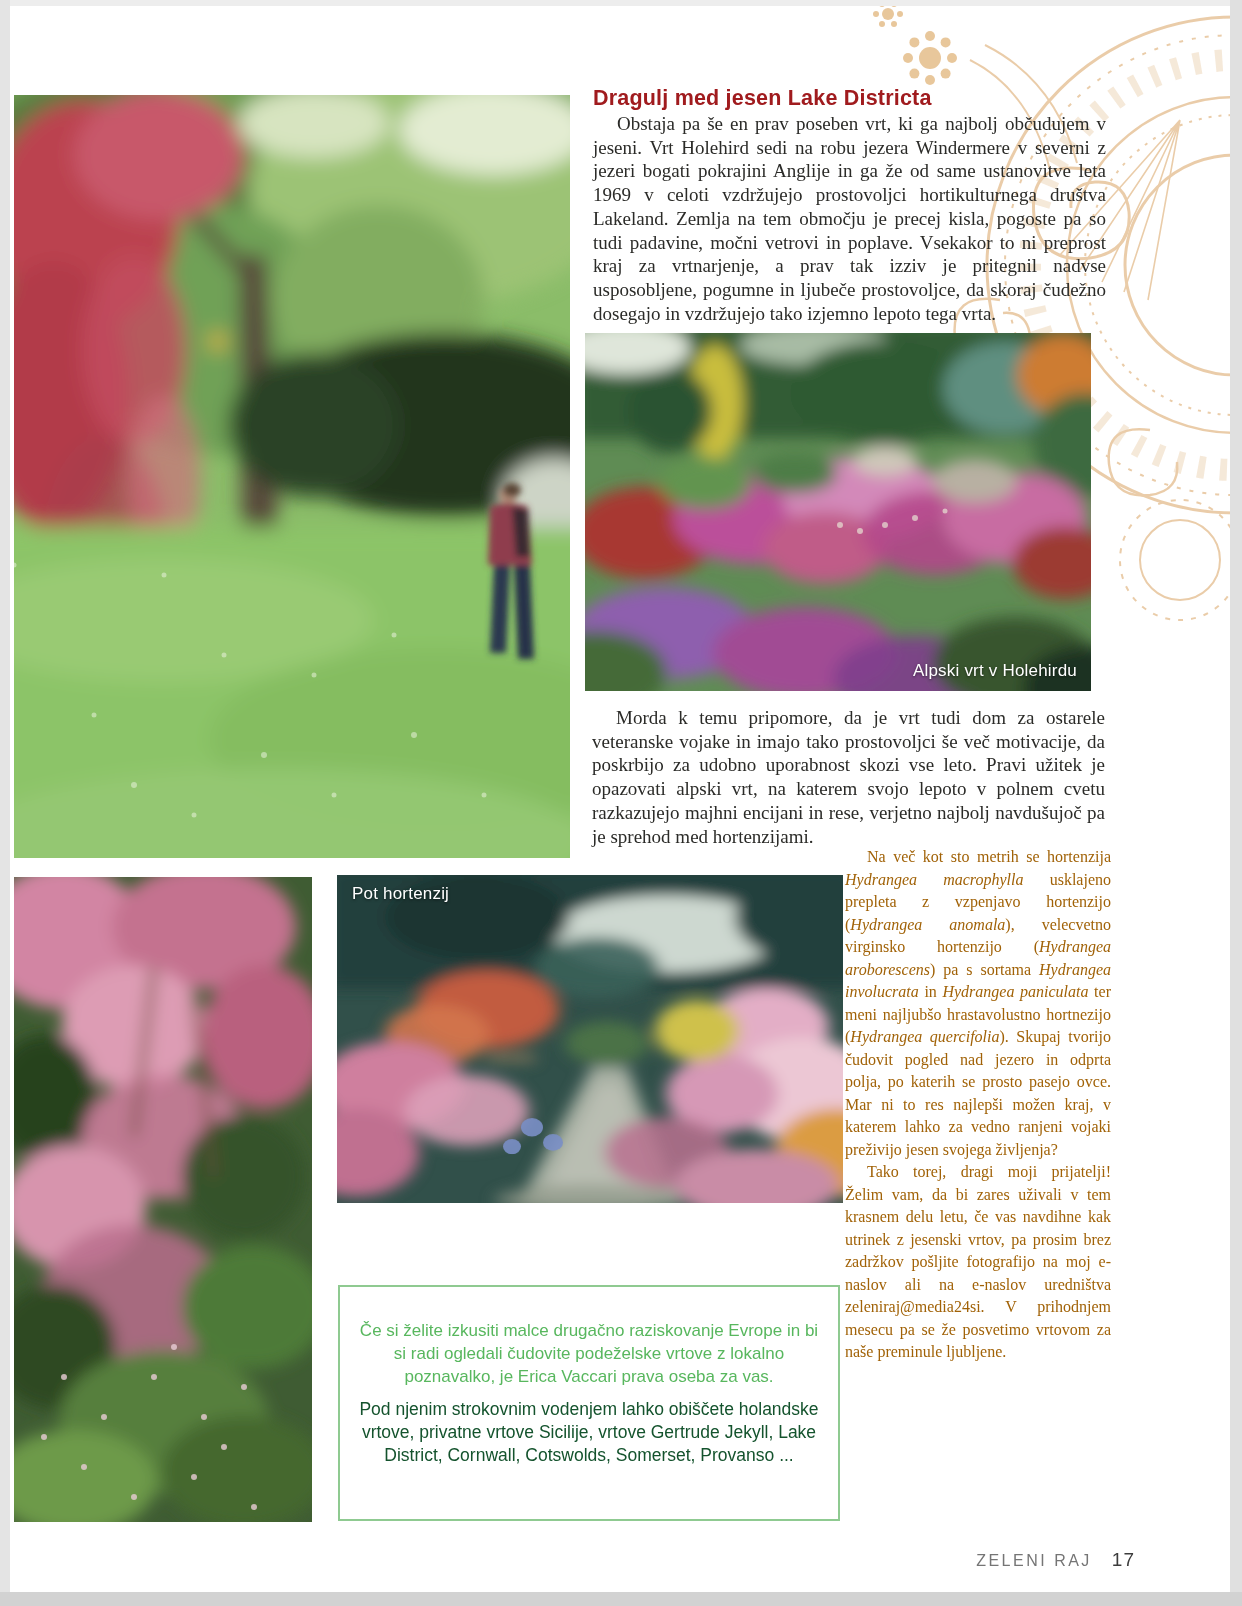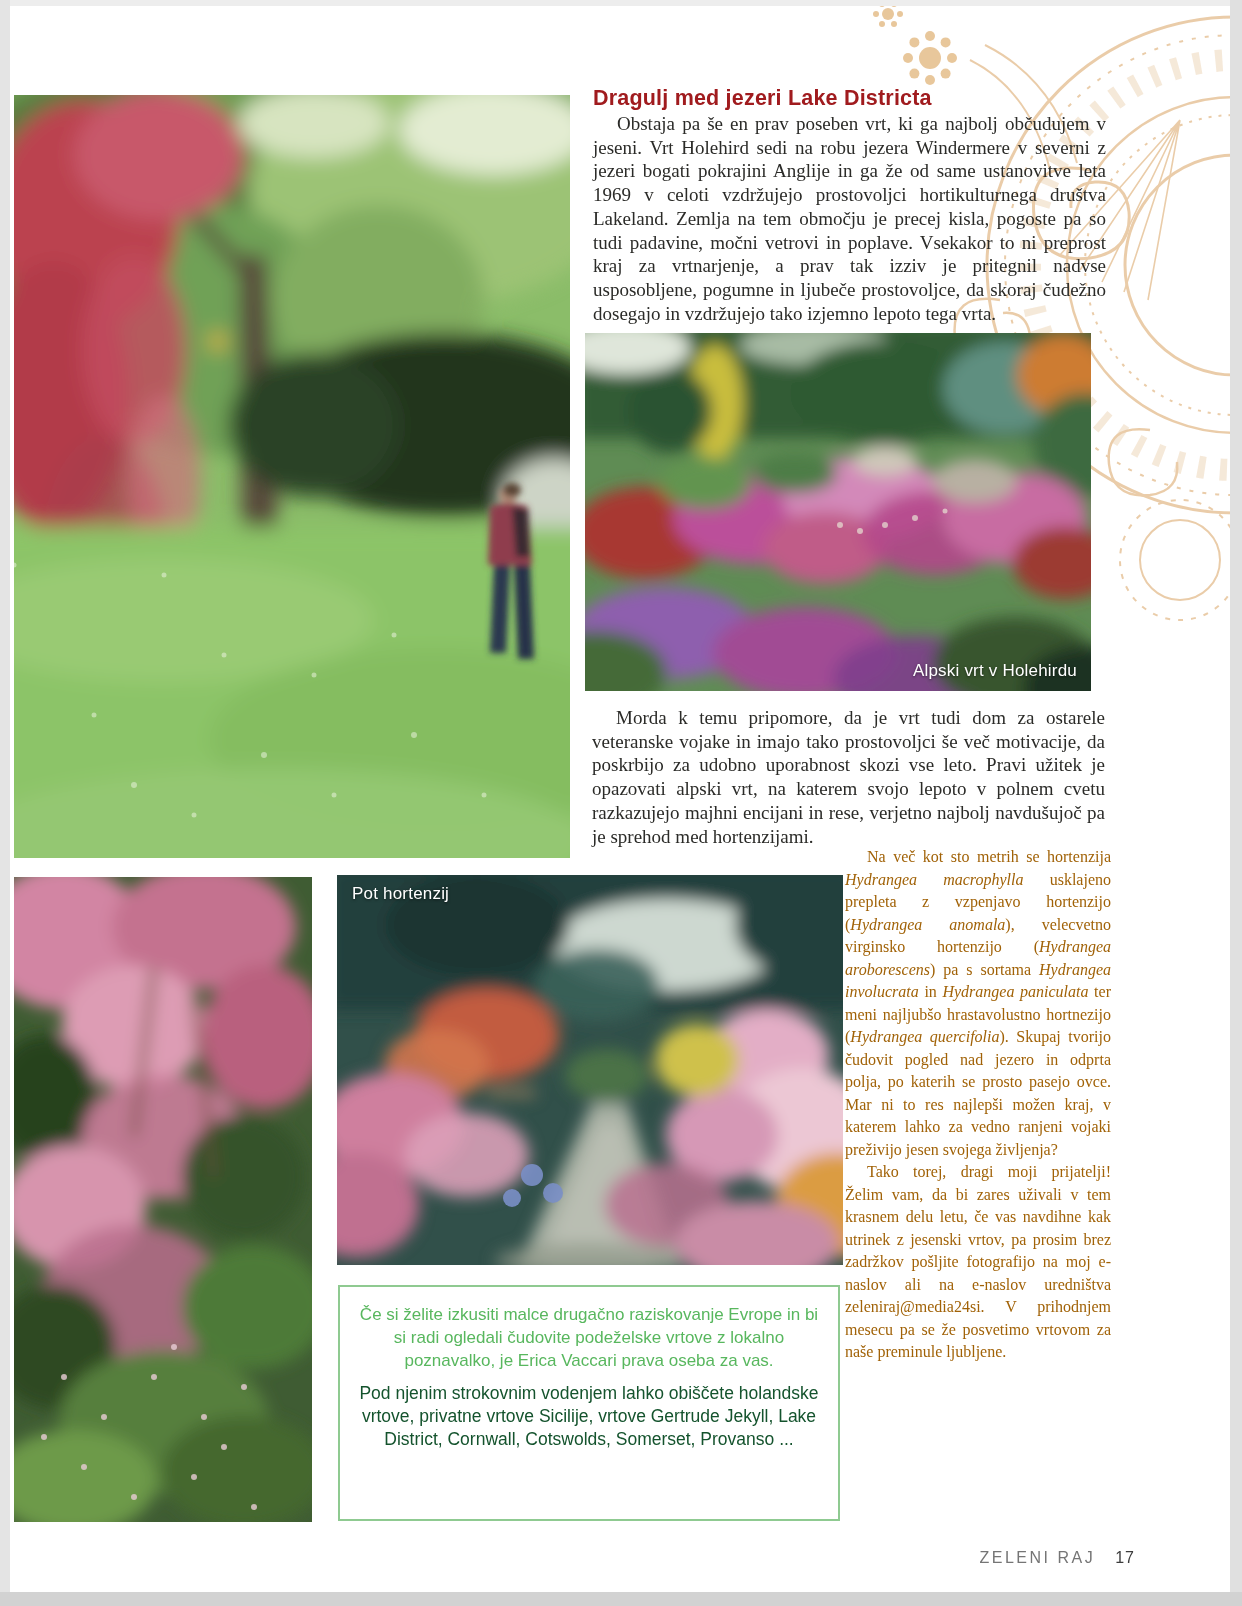--- a/index.html
+++ b/index.html
@@ -17,21 +17,21 @@
   .colright{font-size:16px;line-height:22.5px;color:#a16207;text-align:justify;}
   .colright p{margin:0;text-indent:22px;}
   .infobox{position:absolute;border:2px solid #8fca91;background:#ffffff;
            font-family:"Liberation Sans",sans-serif;text-align:center;box-sizing:border-box;}
   .infobox .green{color:#58b75e;font-size:17px;line-height:23px;margin:0 auto;}
   .infobox .dark{color:#14532d;font-size:17.5px;line-height:23px;margin:10px auto 0;}
   .infobox .more{color:#474747;font-size:17.5px;line-height:23px;margin:16px auto 0;}
   .infobox .contact{color:#58b75e;font-size:16.5px;line-height:22px;margin:2px auto 0;}
   .footer{position:absolute;font-family:"Liberation Sans",sans-serif;color:#757575;}
   .footer .mag{font-size:16px;letter-spacing:2.5px;}
-  .footer .num{font-size:16px;color:#3c3c3c;margin-left:20px;letter-spacing:1px;}
+  .footer .num{font-size:19px;color:#3c3c3c;margin-left:20px;letter-spacing:1px;}
   i{font-style:italic;}
 </style>
 </head>
 <body>
 
 <div id="page">
 
   <div class="abs" style="left:850px;top:0;width:392px;height:660px;">
     <svg viewBox="0 0 392 660" width="392" height="660">
       <g stroke="#e3bc8d" fill="none" opacity="0.75">
@@ -126,21 +126,21 @@
         <circle cx="32" cy="14" r="9" fill="#b08a76"></circle>
         <ellipse cx="36" cy="9" rx="9" ry="7" fill="#5a4436"></ellipse>
         <path d="M14 26 Q32 18 52 26 L56 84 L12 84 Z" fill="#8f3e4d"></path>
         <path d="M36 26 L52 28 L54 76 L40 76 Z" fill="#3a2b33"></path>
         <path d="M18 84 L34 84 L30 172 L14 172 Z" fill="#2c3850"></path>
         <path d="M38 84 L54 84 L58 178 L42 178 Z" fill="#27324a"></path>
       </g>
     </svg>
   </div>
 
-  <div class="abs headline" style="left:593px;top:86px;width:520px;">Dragulj med jezeri Lake Districta</div>
+  <div class="abs headline" style="left:593px;top:86px;width:520px;">Dragulj med jesen Lake Districta</div>
 
   <div class="abs bodytext" style="left:593px;top:112px;width:513px;">
     <p>Obstaja pa še en prav poseben vrt, ki ga najbolj občudujem v jeseni. Vrt Holehird sedi na robu jezera Windermere v severni z jezeri bogati pokrajini Anglije in ga že od same ustanovitve leta 1969 v celoti vzdržujejo prostovoljci hortikulturnega društva Lakeland. Zemlja na tem območju je precej kisla, pogoste pa so tudi padavine, močni vetrovi in poplave. Vsekakor to ni preprost kraj za vrtnarjenje, a prav tak izziv je pritegnil nadvse usposobljene, pogumne in ljubeče prostovoljce, da skoraj čudežno dosegajo in vzdržujejo tako izjemno lepoto tega vrta.</p>
   </div>
 
   <div class="ph" style="left:585px;top:333px;width:506px;height:358px;">
     <svg viewBox="0 0 506 358" preserveAspectRatio="none">
       <defs>
           <filter id="b8" x="-20%" y="-20%" width="140%" height="140%">
             <feGaussianBlur stdDeviation="8"></feGaussianBlur>
@@ -225,21 +225,21 @@
         <circle cx="120" cy="620" r="3"></circle>
           <circle cx="180" cy="600" r="3"></circle>
           <circle cx="240" cy="630" r="3"></circle>
         <circle cx="30" cy="560" r="3"></circle>
           <circle cx="210" cy="570" r="3"></circle>
           <circle cx="160" cy="470" r="3"></circle>
       </g>
     </svg>
   </div>
 
-  <div class="ph" style="left:337px;top:875px;width:506px;height:390px;">
+  <div class="ph" style="left:337px;top:875px;width:506px;height:328px;">
     <svg viewBox="0 0 506 390" preserveAspectRatio="none">
       <defs>
           <filter id="b8d" x="-20%" y="-20%" width="140%" height="140%">
             <feGaussianBlur stdDeviation="8"></feGaussianBlur>
           </filter>
         </defs>
       <rect width="506" height="390" fill="#31504a"></rect>
       <g filter="url(#b8d)">
         <rect x="-10" y="-10" width="530" height="145" fill="#24403c"></rect>
         <ellipse cx="330" cy="70" rx="115" ry="46" fill="#cdd8d0"></ellipse>
@@ -271,21 +271,21 @@
       </g>
     </svg>
     <div class="caption" style="left:15px;top:9px;">Pot hortenzij</div>
   </div>
 
   <div class="abs colright" style="left:845px;top:846px;width:266px;">
     <p><span>Na več kot sto metrih se hortenzija </span><i>Hydrangea macrophylla</i><span> usklajeno prepleta z vzpenjavo hortenzijo (</span><i>Hydrangea anomala</i><span>), velecvetno virginsko hortenzijo (</span><i>Hydrangea aroborescens</i><span>) pa s sortama </span><i>Hydrangea involucrata</i><span> in </span><i>Hydrangea paniculata</i><span> ter meni najljubšo hrastavolustno hortnezijo (</span><i>Hydrangea quercifolia</i><span>). Skupaj tvorijo čudovit pogled nad jezero in odprta polja, po katerih se prosto pasejo ovce. Mar ni to res najlepši možen kraj, v katerem lahko za vedno ranjeni vojaki preživijo jesen svojega življenja?</span></p>
     <p>Tako torej, dragi moji prijatelji! Želim vam, da bi zares uživali v tem krasnem delu letu, če vas navdihne kak utrinek z jesenski vrtov, pa prosim brez zadržkov pošljite fotografijo na moj e-naslov ali na e-naslov uredništva zeleniraj@media24si. V prihodnjem mesecu pa se že posvetimo vrtovom za naše preminule ljubljene.</p>
   </div>
 
-  <div class="infobox" style="left:338px;top:1285px;width:502px;height:236px;padding:16px 16px;">
+  <div class="infobox" style="left:338px;top:1285px;width:502px;height:236px;padding:32px 16px;">
     <p class="green">Če si želite izkusiti malce drugačno raziskovanje Evrope in bi si radi ogledali čudovite podeželske vrtove z lokalno poznavalko, je Erica Vaccari prava oseba za vas.</p>
     <p class="dark">Pod njenim strokovnim vodenjem lahko obiščete holandske vrtove, privatne vrtove Sicilije, vrtove Gertrude Jekyll, Lake District, Cornwall, Cotswolds, Somerset, Provanso ...</p>
   </div>
 
   <div class="footer" style="left:800px;top:1549px;width:335px;text-align:right;">
     <span class="mag">ZELENI RAJ</span><span class="num">17</span>
   </div>
 
   <div class="edge" style="left:0;top:0;width:1242px;height:6px;background:#ededed;"></div>
   <div class="edge" style="left:0;top:0;width:10px;height:1606px;background:#e4e4e4;"></div>

